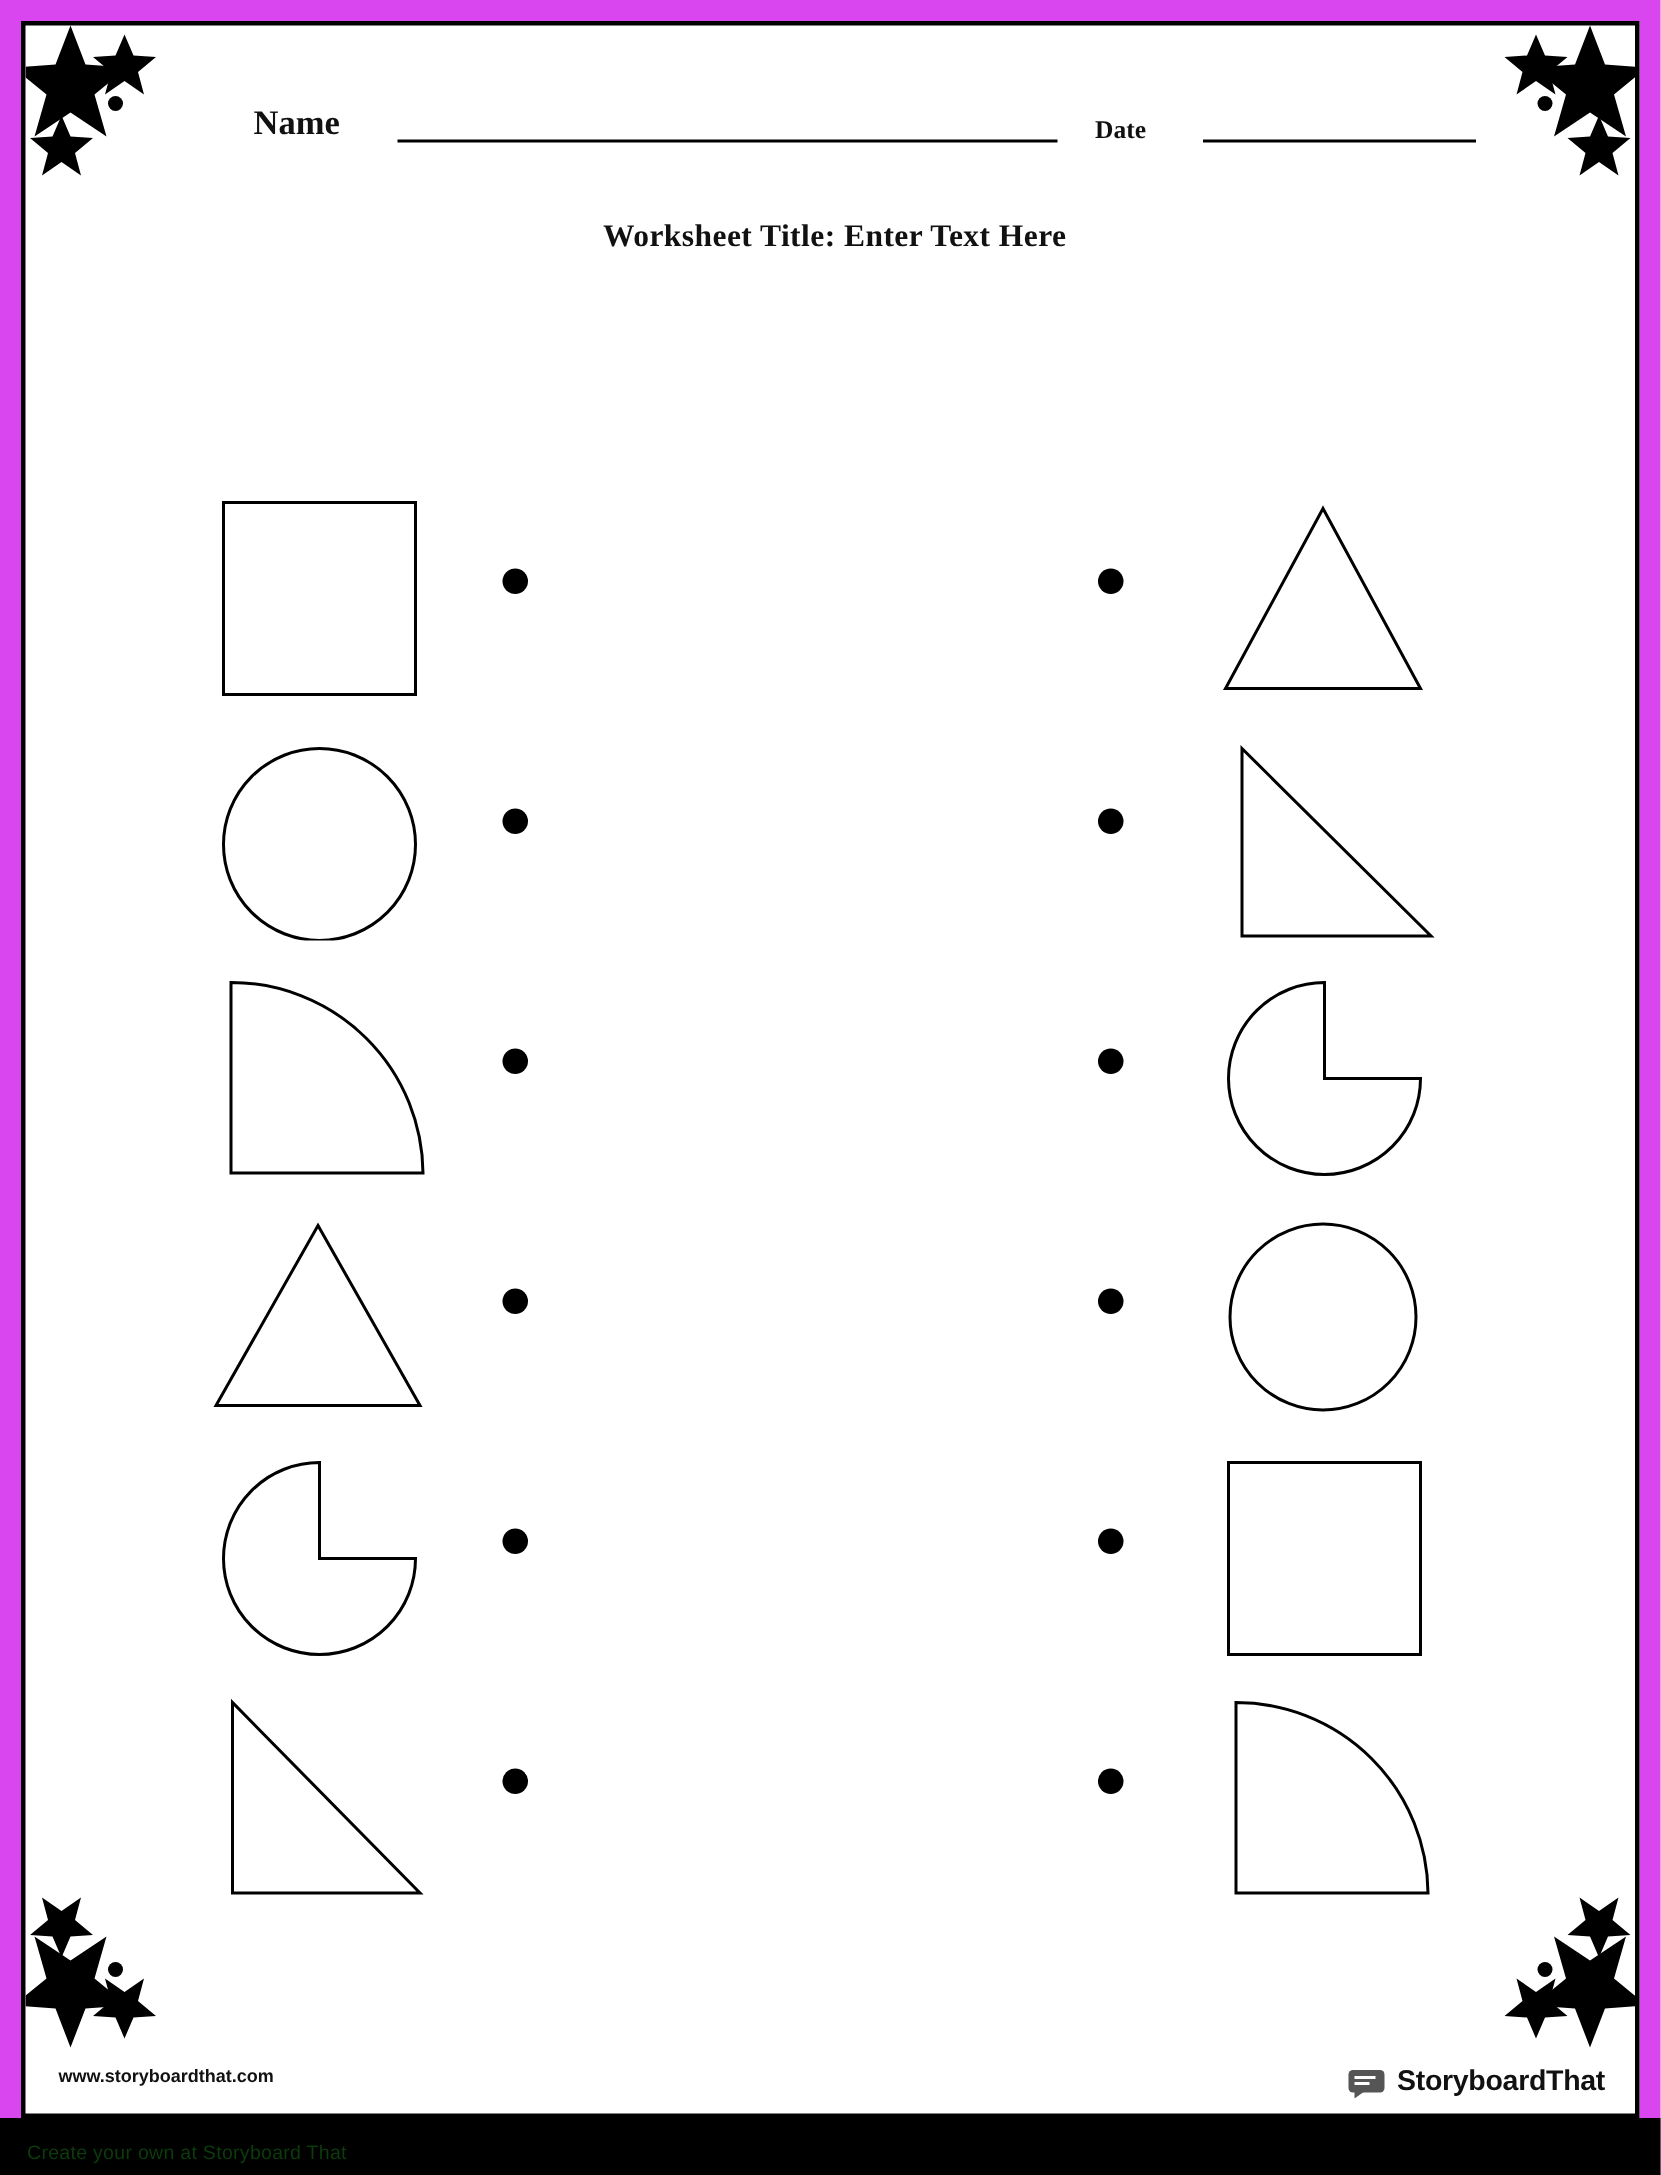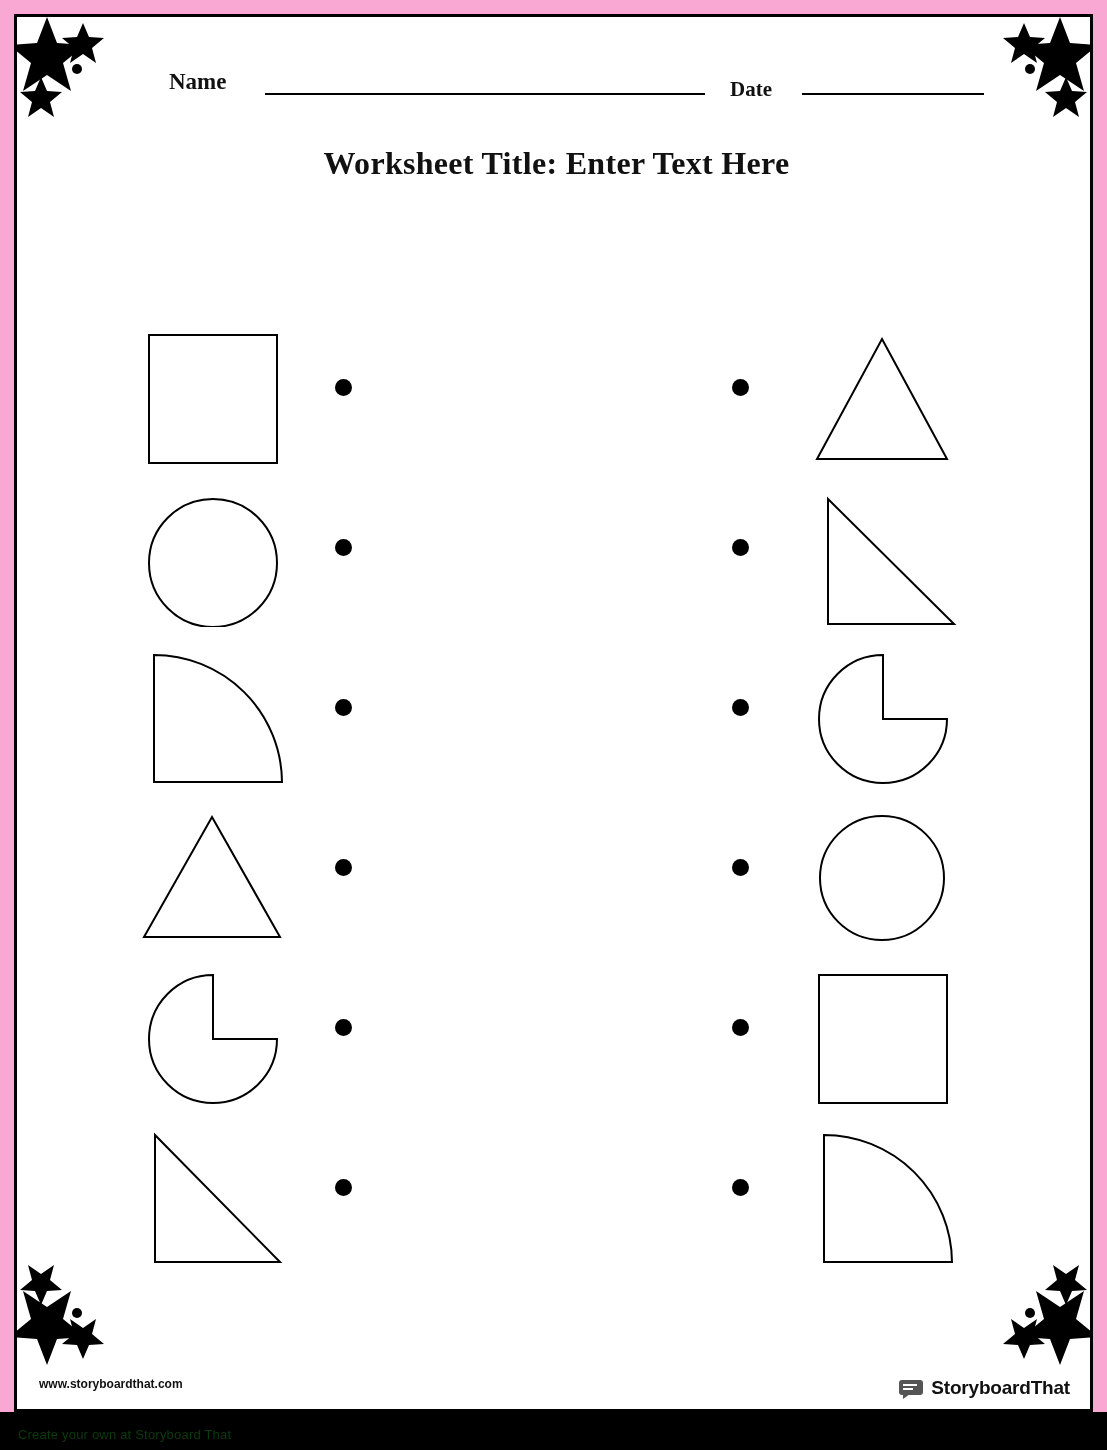--- a/index.html
+++ b/index.html
@@ -12,21 +12,21 @@
     height: 1450px;
     font-family: "Liberation Sans", sans-serif;
     position: relative;
     overflow: hidden;
   }
   .page {
     position: absolute;
     left: 0; top: 0;
     width: 1107px;
     height: 1450px;
-    background: #f9a8d4;
+    background: #d946ef;
     box-sizing: border-box;
   }
   .sheet {
     position: absolute;
     left: 14px;
     top: 14px;
     width: 1079px;
     height: 1398px;
     background: #ffffff;
     box-sizing: border-box;
@@ -67,42 +67,42 @@
     left: 248px;
     top: 76px;
     width: 440px;
     height: 0;
     border-bottom: 2px solid #000;
   }
   .date-label {
     position: absolute;
     left: 713px;
     top: 60px;
-    font-size: 21px;
+    font-size: 17px;
     font-weight: bold;
     color: #111;
     font-family: "Liberation Serif", serif;
   }
   .date-line {
     position: absolute;
     left: 785px;
     top: 76px;
     width: 182px;
     height: 0;
     border-bottom: 2px solid #000;
   }
 
   
   .worksheet-title {
     position: absolute;
     left: 0;
     top: 128px;
     width: 1079px;
     text-align: center;
-    font-size: 32px;
+    font-size: 21px;
     font-weight: bold;
     color: #111;
     font-family: "Liberation Serif", serif;
     letter-spacing: 0.3px;
   }
   .directions-wrap {
     position: absolute;
     left: 0;
     top: 198px;
     width: 1079px;

